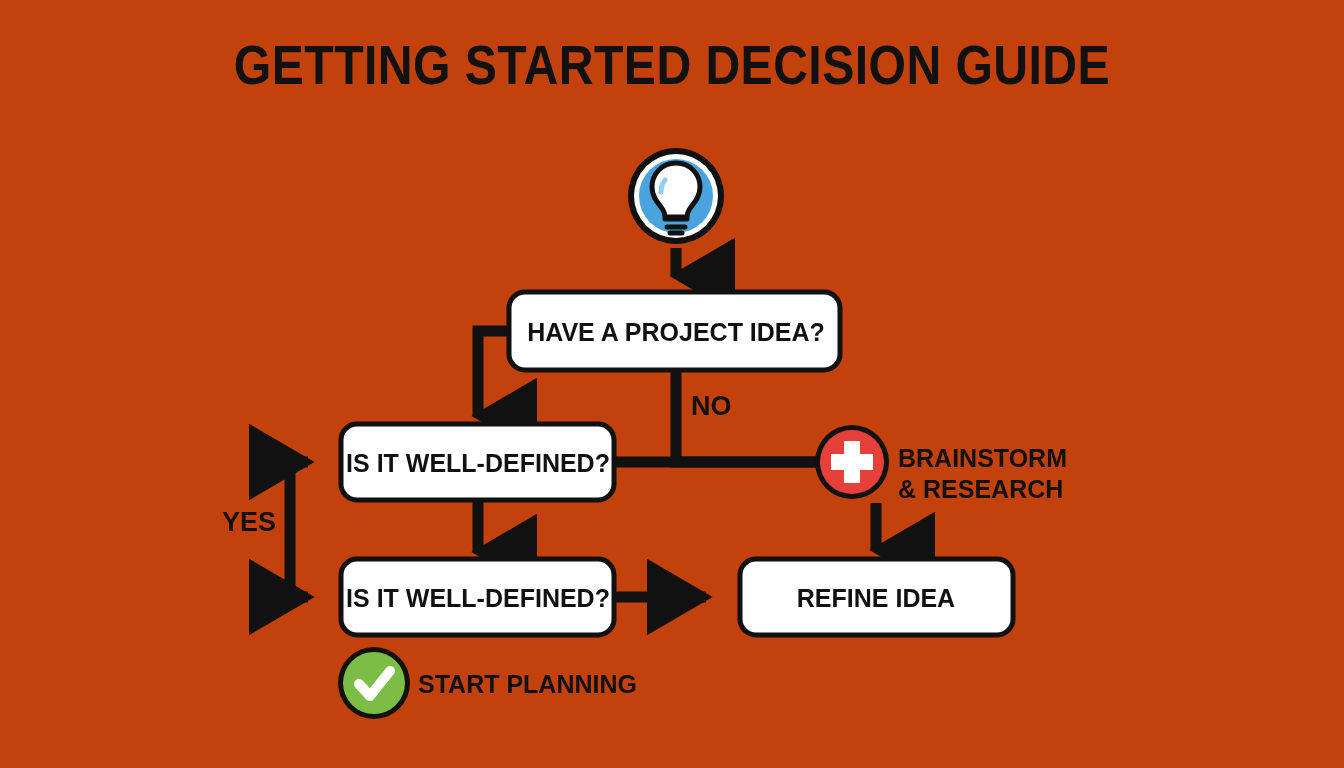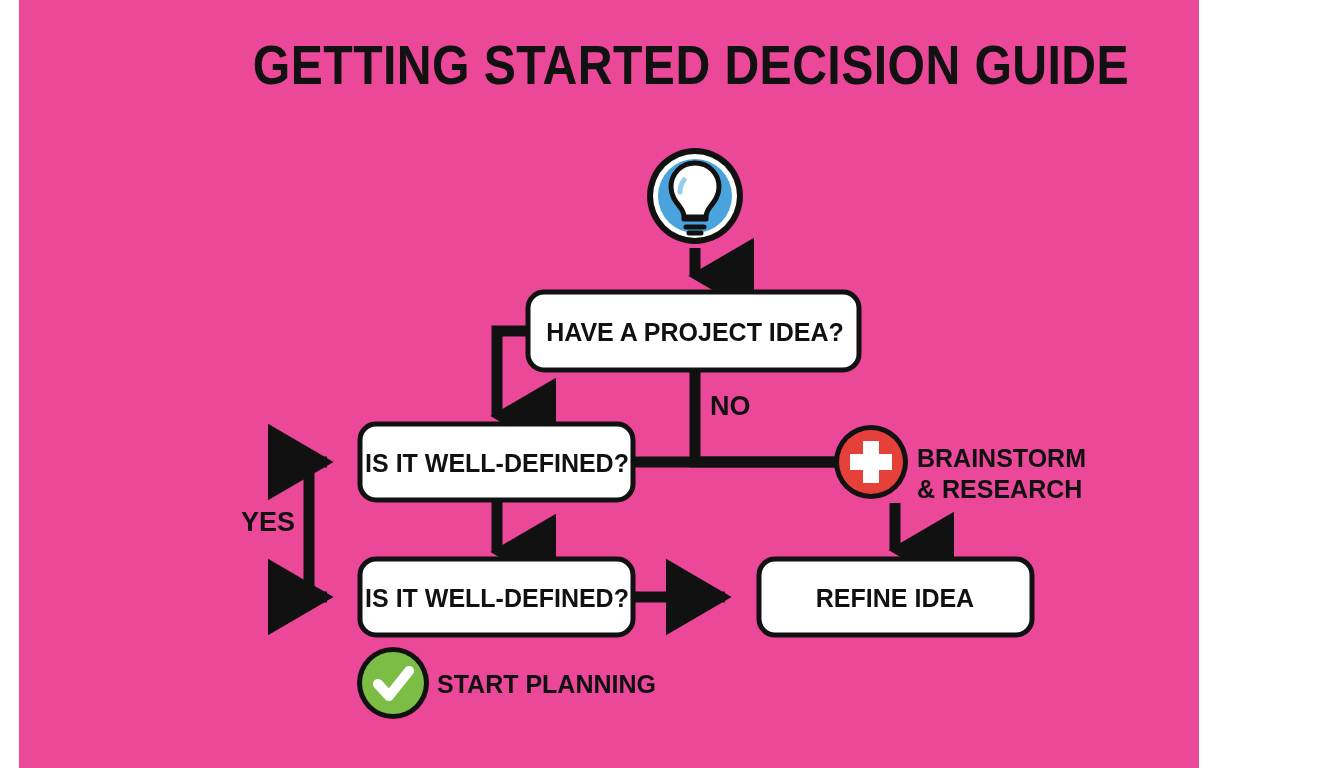--- a/index.html
+++ b/index.html
@@ -8,24 +8,23 @@
     background: #ffffff;
   }
   body {
     width: 1344px;
     height: 768px;
     overflow: hidden;
     font-family: "Liberation Sans", sans-serif;
   }
   #canvas {
     position: relative;
-    width: 1180px;
+    width: 1344px;
     height: 768px;
-    background: #ec4899;
-    margin-left: 19px;
+    background: #c2410c;
   }
   .chart-title {
     position: absolute;
     left: 0;
     top: 32px;
     width: 1344px;
     text-align: center;
     font-family: "Liberation Sans", sans-serif;
     font-weight: bold;
     font-size: 56px;

